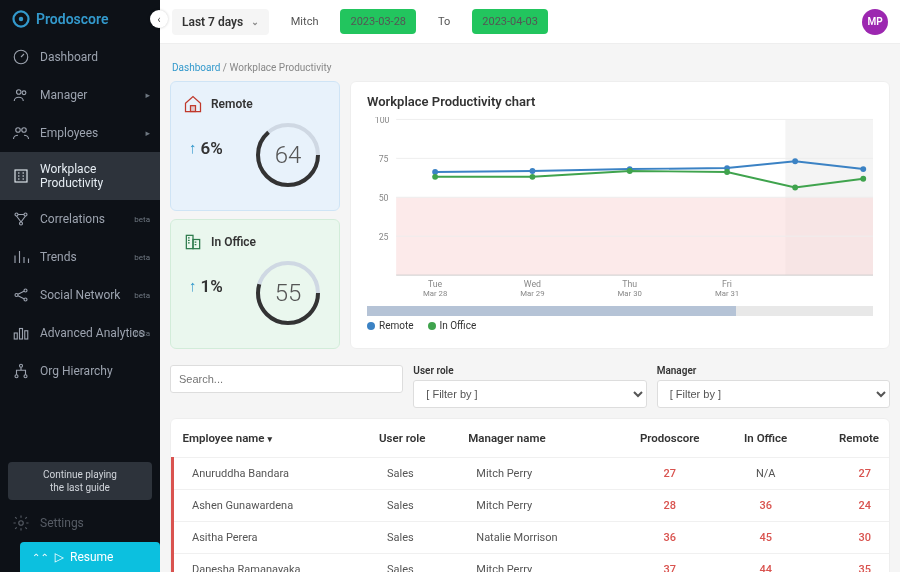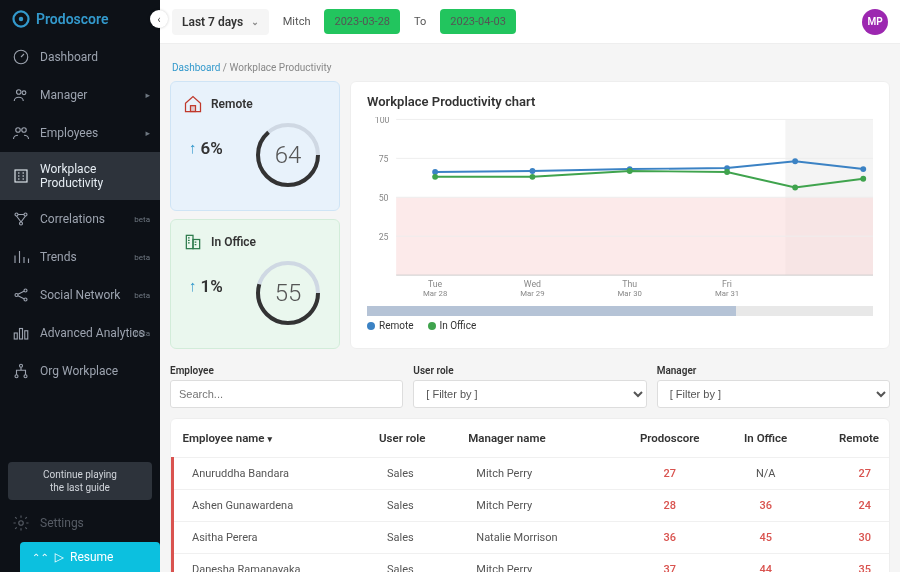--- a/index.html
+++ b/index.html
@@ -8,21 +8,21 @@
 .logo { display: flex; align-items: center; padding: 10px 12px; font-size: 14px; font-weight: 600; color: #3399cc; }
 .logo svg { margin-right: 6px; }
 .nav-item { display: flex; align-items: center; padding: 10px 12px; color: #9ca3af; cursor: pointer; font-size: 12px; position: relative; }
 .nav-item.active { background: #2d333b; color: #e6edf3; }
 .nav-item .icon { width: 18px; height: 18px; margin-right: 10px; flex-shrink: 0; }
 .nav-item .chev { position: absolute; right: 10px; font-size: 9px; color: #6e7781; }
 .nav-item .beta { position: absolute; right: 10px; font-size: 8px; color: #6e7781; }
 .nav-bottom { position: absolute; bottom: 0; left: 0; width: 160px; }
 .tooltip { background: #2d333b; color: #d1d5db; font-size: 10px; padding: 6px 10px; border-radius: 4px; margin: 4px 8px; text-align: center; line-height: 1.3; }
 .resume-btn { background: #0cc0df; color: #fff; padding: 8px 12px; display: flex; align-items: center; gap: 6px; font-size: 12px; margin: 0 0 0 20px; width: 140px; border-radius: 4px 4px 0 0; }
-.topbar { position: absolute; left: 160px; top: 0; right: 0; height: 44px; background: #fff; display: flex; align-items: center; padding: 0 12px; gap: 14px; border-bottom: 1px solid #eee; }
+.topbar { position: absolute; left: 160px; top: 0; right: 0; height: 44px; background: #fff; display: flex; align-items: center; padding: 0 12px; gap: 22px; border-bottom: 1px solid #eee; }
 .date-sel { background: #f5f5f5; border-radius: 4px; padding: 6px 10px; font-size: 12px; font-weight: 600; display: flex; align-items: center; gap: 8px; }
 .date-label { font-size: 11px; color: #555; }
 .date-val { background: #22c55e; border-radius: 4px; padding: 6px 10px; font-size: 11px; color: #555; }
 .avatar { width: 26px; height: 26px; border-radius: 50%; background: #9c27b0; color: #fff; display: flex; align-items: center; justify-content: center; font-size: 10px; font-weight: 600; margin-left: auto; }
 .collapse-btn { position: absolute; left: 150px; top: 10px; width: 18px; height: 18px; background: #fff; border-radius: 50%; box-shadow: 0 0 3px rgba(0,0,0,0.2); display: flex; align-items: center; justify-content: center; font-size: 10px; z-index: 10; }
 .main { position: absolute; left: 160px; top: 44px; right: 0; bottom: 0; overflow: auto; padding: 0 10px; margin-top: 10px; }
 .breadcrumb { padding: 8px 2px; font-size: 10px; color: #888; }
 .breadcrumb a { color: #3399cc; text-decoration: none; }
 .cards-row { display: flex; gap: 10px; }
 .stat-card { width: 170px; height: 130px; border-radius: 6px; padding: 12px; position: relative; }
@@ -136,21 +136,21 @@
     <span>Advanced Analytics</span>
     <span class="beta">beta</span>
   </div>
   <div class="nav-item">
     <svg class="icon" viewBox="0 0 24 24" fill="none" stroke="#9ca3af" stroke-width="1.5">
         <circle cx="12" cy="5" r="2"></circle>
         <circle cx="6" cy="19" r="2"></circle>
         <circle cx="18" cy="19" r="2"></circle>
         <path d="M12 7v4M12 11H6v6M12 11h6v6"></path>
       </svg>
-    <span>Org Workplace</span>
+    <span>Org Hierarchy</span>
   </div>
   <div class="nav-bottom">
     <div class="tooltip">
       <div>Continue playing</div>
       <div>the last guide</div>
     </div>
     <div class="nav-item" style="opacity:0.5;">
       <svg class="icon" viewBox="0 0 24 24" fill="none" stroke="#9ca3af" stroke-width="1.5">
           <circle cx="12" cy="12" r="3"></circle>
           <path d="M12 2v3M12 19v3M4.2 4.2l2.1 2.1M17.7 17.7l2.1 2.1M2 12h3M19 12h3M4.2 19.8l2.1-2.1M17.7 6.3l2.1-2.1"></path>
@@ -279,21 +279,20 @@
         </div>
       <div class="chart-legend">
         <span><span class="legend-dot" style="background:#3b82c4"></span><span>Remote</span></span>
         <span><span class="legend-dot" style="background:#3fa34d"></span><span>In Office</span></span>
       </div>
     </div>
   </div>
 
   <div class="filters">
     <div class="filter-col">
-      <label class="filter-label">Employee</label>
       <input class="filter-input" placeholder="Search..." style="">
     </div>
     <div class="filter-col">
       <label class="filter-label">User role</label>
       <select class="filter-input"><option>[ Filter by ]</option></select>
     </div>
     <div class="filter-col">
       <label class="filter-label">Manager</label>
       <select class="filter-input"><option>[ Filter by ]</option></select>
     </div>

